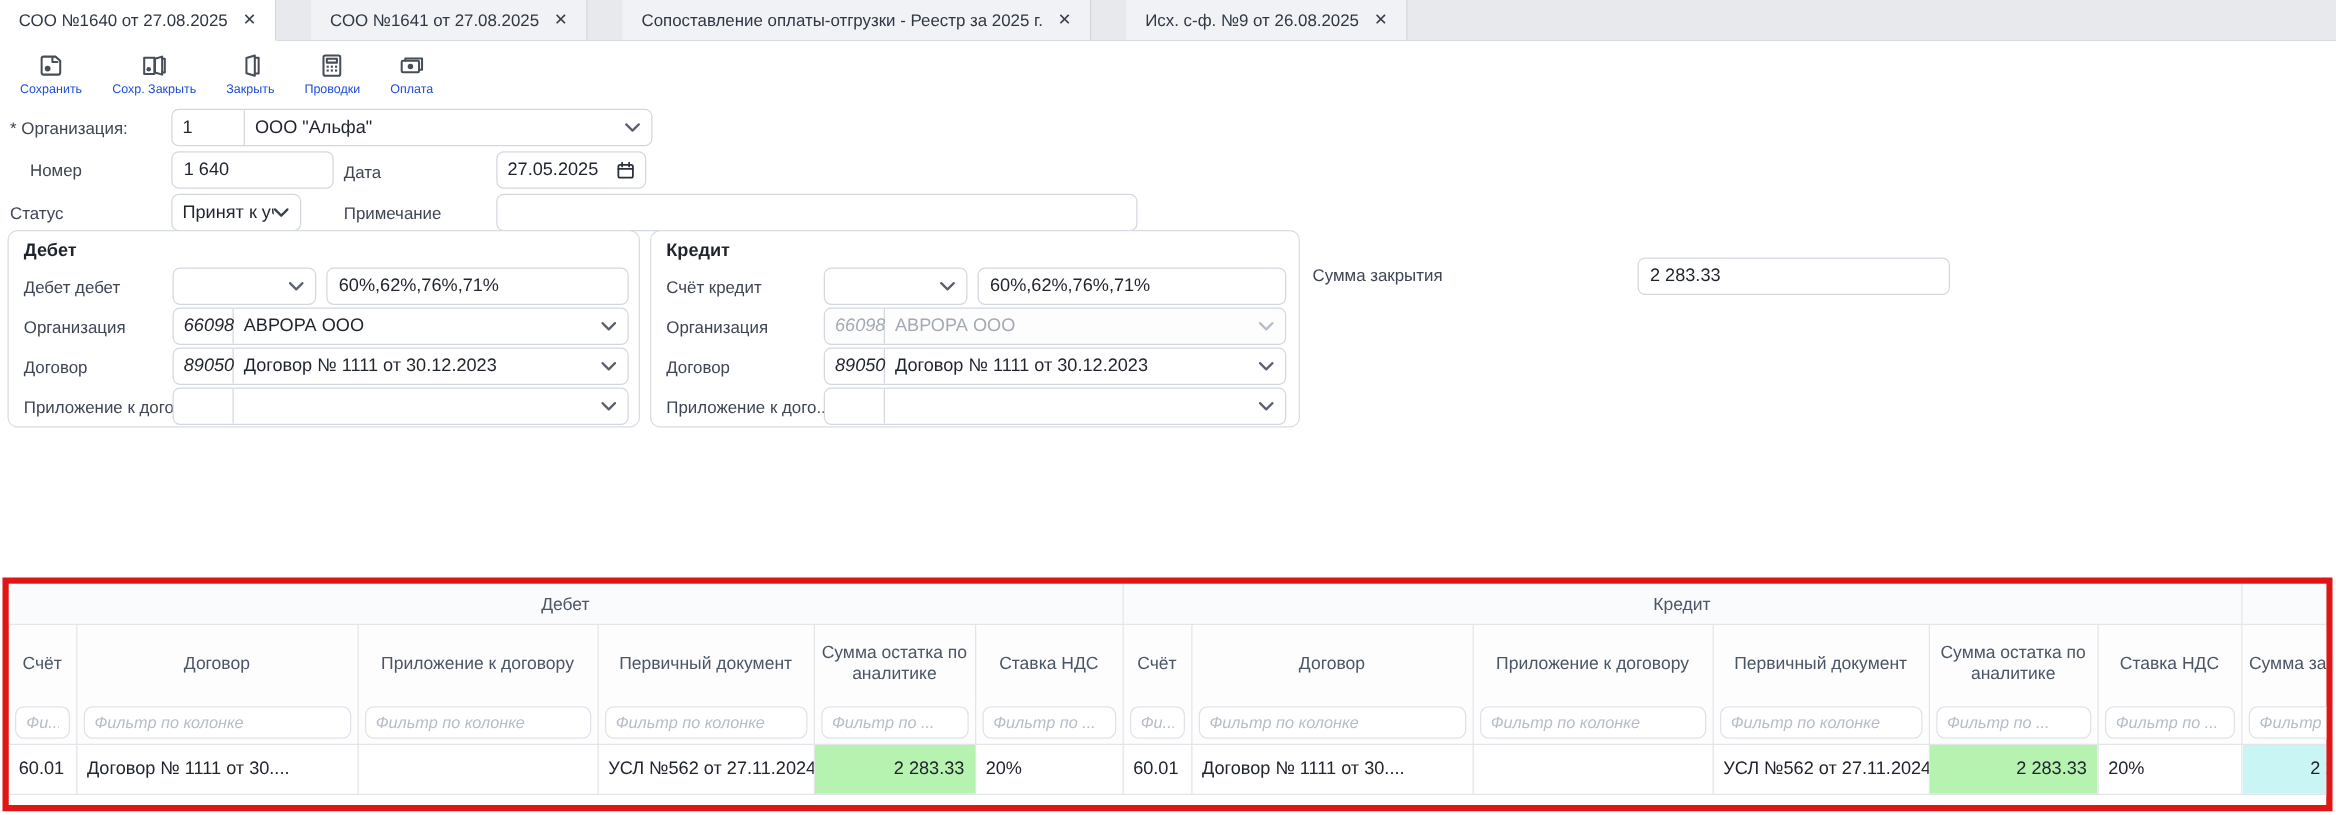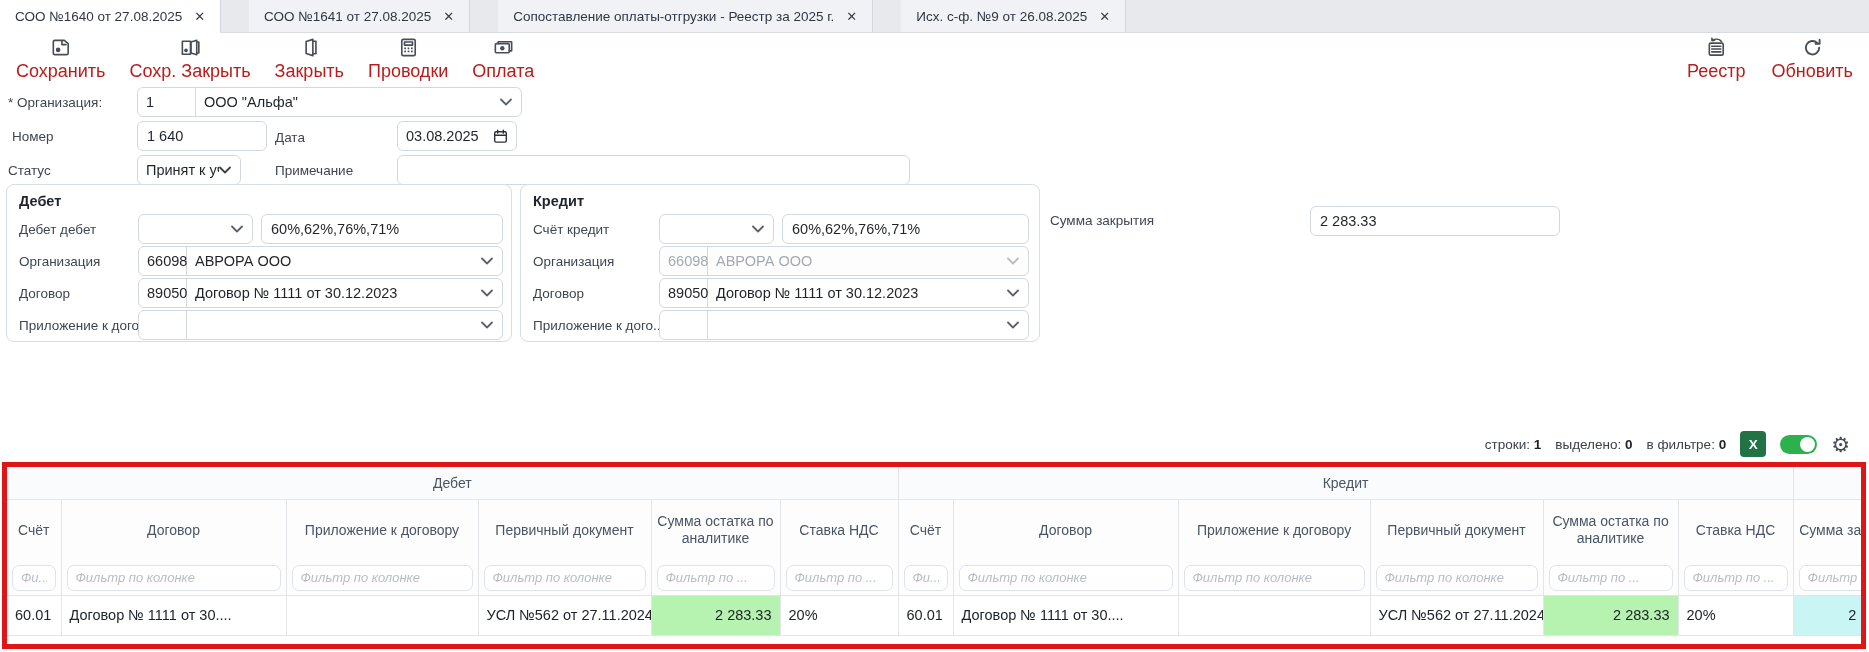--- a/index.html
+++ b/index.html
@@ -13,35 +13,35 @@
   .tab { display:flex; align-items:center; gap:12px; padding:0 15px; background:#f1f2f5;
          border-right:1px solid #d2d6dc; font-size:13.5px; color:#2f3744; cursor:pointer; white-space:nowrap; }
   .tab.active { background:#ffffff; border-bottom:1px solid #ffffff; margin-bottom:-1px; }
   .tab-close { font-size:13px; font-weight:bold; color:#39404c; cursor:pointer; }
 
   
   .toolbar { position:absolute; left:0; top:33px; width:1869px; height:52px; background:#fff;
              display:flex; align-items:center; padding-left:16px; gap:24px; }
   .tbtn { display:flex; flex-direction:column; align-items:center; gap:2px; cursor:pointer; }
   .tbtn svg { display:block; }
-  .tbtn-label { font-size:18px; color:#b91c1c; white-space:nowrap; }
+  .tbtn-label { font-size:10px; color:#1d4ed8; white-space:nowrap; }
   .toolbar-right { position:absolute; right:16px; top:33px; height:52px; display:flex; align-items:center; gap:26px; }
   .icon-stroke { stroke:#474e58; fill:none; stroke-width:1.7; stroke-linecap:round; stroke-linejoin:round; }
   .icon-fill { fill:#474e58; stroke:none; }
 
   
   .flabel { position:absolute; font-size:13.5px; color:#3f4653; white-space:nowrap; }
   .ctrl { position:absolute; height:30px; border:1px solid #d3d8df; border-radius:6px; background:#fff;
           display:flex; align-items:center; font-size:14.5px; color:#1f242c; overflow:hidden; }
   .ctrl input { border:none; outline:none; width:100%; height:100%; padding:0 9px; font-size:14.5px;
                 color:#1f242c; font-family:inherit; background:transparent; }
   .ctrl input.num { text-align:left; }
   .seg-code { width:58px; height:100%; display:flex; align-items:center; padding:0 8px;
               border-right:1px solid #d3d8df; flex-shrink:0; }
-  .seg-code.sm { width:48px; }
+  .seg-code.sm { width:48px;font-style:italic; }
   .seg-name { flex:1; padding:0 8px; white-space:nowrap; overflow:hidden; }
   .chev { margin-left:auto; padding-right:9px; flex-shrink:0; display:flex; align-items:center; }
   .cal { margin-left:auto; padding-right:8px; display:flex; align-items:center; }
   .disabled-ctrl { background:#fdfdfe; }
   .disabled-ctrl .seg-code, .disabled-ctrl .seg-name { color:#a3aab3; }
   .disabled-ctrl .chev svg path { stroke:#b7bdc6; }
 
   
   .panel { position:absolute; top:184px; height:158px; border:1px solid #d8dce3; border-radius:8px; background:#fff; }
   .panel-title { position:absolute; left:12px; top:8px; font-size:14.5px; font-weight:bold; color:#1f242c; }
@@ -156,61 +156,39 @@
       <span>
         <svg width="23" height="23" viewBox="0 0 24 24">
             <path class="icon-stroke" d="M6.5 8V6h14v9.5h-2.5"></path>
             <rect class="icon-stroke" x="3.5" y="8" width="14.5" height="9.5" rx="1"></rect>
             <circle class="icon-fill" cx="10.8" cy="12.7" r="2.3"></circle>
           </svg>
       </span>
       <span class="tbtn-label">Оплата</span>
     </div>
   </div>
-  <div class="toolbar-right">
-    <div class="tbtn">
-      <span>
-        <svg width="23" height="23" viewBox="0 0 24 24">
-            <rect class="icon-stroke" x="4.5" y="7.5" width="14.5" height="12.5" rx="1.5"></rect>
-            <path class="icon-stroke" d="M7 10.7h9.5M7 13.6h9.5M7 16.5h9.5"></path>
-            <path class="icon-stroke" d="M7.5 4.6c3.6-2.1 7.6-1.4 9.7 1.1"></path>
-            <path class="icon-stroke" d="M7.2 2.5l.3 2.4 2.4-.4"></path>
-          </svg>
-      </span>
-      <span class="tbtn-label">Реестр</span>
-    </div>
-    <div class="tbtn">
-      <span>
-        <svg width="23" height="23" viewBox="0 0 24 24">
-            <path fill="none" stroke="#474e58" stroke-width="2" stroke-linecap="round" d="M19 12.2a7 7 0 1 1-2.1-5"></path>
-            <path fill="none" stroke="#474e58" stroke-width="2" stroke-linecap="round" stroke-linejoin="round" d="M19.4 3.8v4.2h-4.2"></path>
-          </svg>
-      </span>
-      <span class="tbtn-label">Обновить</span>
-    </div>
-  </div>
 
   <span class="flabel" style="left:8px; top:95px;">* Организация:</span>
   <div class="ctrl" style="left:137px; top:87px; width:385px;">
     <span class="seg-code">1</span>
     <span class="seg-name">ООО "Альфа"</span>
     <span class="chev">
         <svg width="12" height="8" viewBox="0 0 12 8">
           <path d="M1 1.5l5 5 5-5" stroke="#5a6170" stroke-width="1.8" fill="none" stroke-linecap="round" stroke-linejoin="round"></path>
         </svg>
       </span>
   </div>
 
-  <span class="flabel" style="left:12px; top:129px;">Номер</span>
+  <span class="flabel" style="left:24px; top:129px;">Номер</span>
   <div class="ctrl" style="left:137px; top:121px; width:130px;">
     <input class="num" value="1 640" style="">
   </div>
   <span class="flabel" style="left:275px; top:130px;">Дата</span>
   <div class="ctrl" style="left:397px; top:121px; width:120px;">
-    <span class="seg-name">03.08.2025</span>
+    <span class="seg-name">27.05.2025</span>
     <span class="cal">
         <svg width="15" height="15" viewBox="0 0 16 16">
           <rect x="1.8" y="3" width="12.4" height="11" rx="1.5" fill="none" stroke="#2b313b" stroke-width="1.5"></rect>
           <path d="M5 1.2v3.2M11 1.2v3.2M1.8 6.6h12.4" fill="none" stroke="#2b313b" stroke-width="1.5" stroke-linecap="round"></path>
         </svg>
       </span>
   </div>
 
   <span class="flabel" style="left:8px; top:163px;">Статус</span>
   <div class="ctrl" style="left:137px; top:155px; width:104px;">
@@ -316,30 +294,20 @@
           </svg>
         </span>
     </div>
   </div>
 
   <span class="flabel" style="left:1050px; top:213px;">Сумма закрытия</span>
   <div class="ctrl" style="left:1310px; top:206px; width:250px;">
     <input class="num" value="2 283.33" style="">
   </div>
 
-  <div class="grid-toolbar">
-    <span class="stat"><span>строки:</span> <b>1</b></span>
-    <span class="stat"><span>выделено:</span> <b>0</b></span>
-    <span class="stat"><span>в фильтре:</span> <b>0</b></span>
-    <span class="excel-btn">X</span>
-    <span class="toggle">
-        <span class="toggle-knob"></span>
-      </span>
-    <span class="gear">⚙</span>
-  </div>
 
   <div class="grid-wrap">
     <table class="grid">
       <colgroup>
         <col class="cw0">
           <col class="cw1">
           <col class="cw2">
           <col class="cw3">
           <col class="cw4">
           <col class="cw5">

